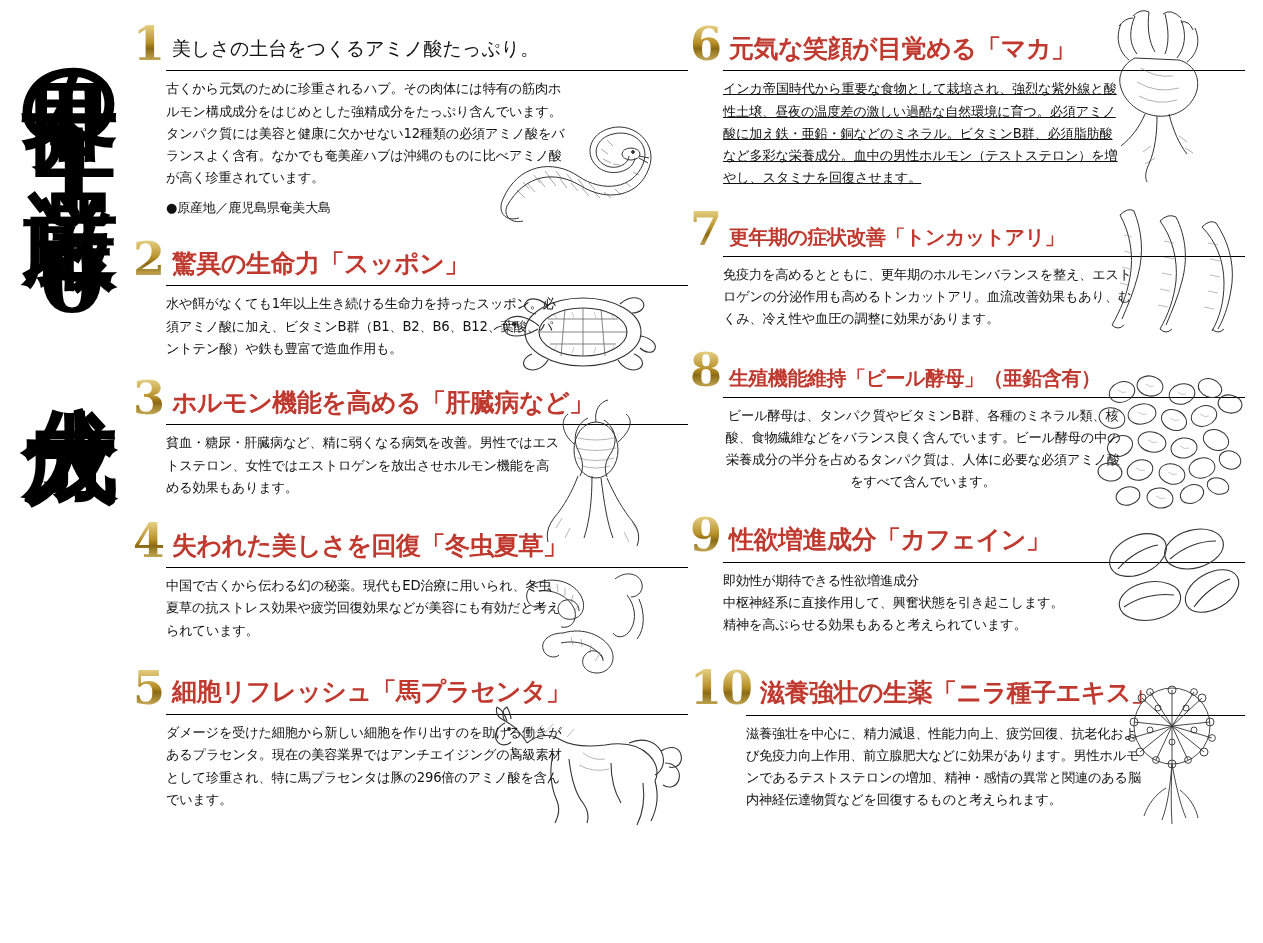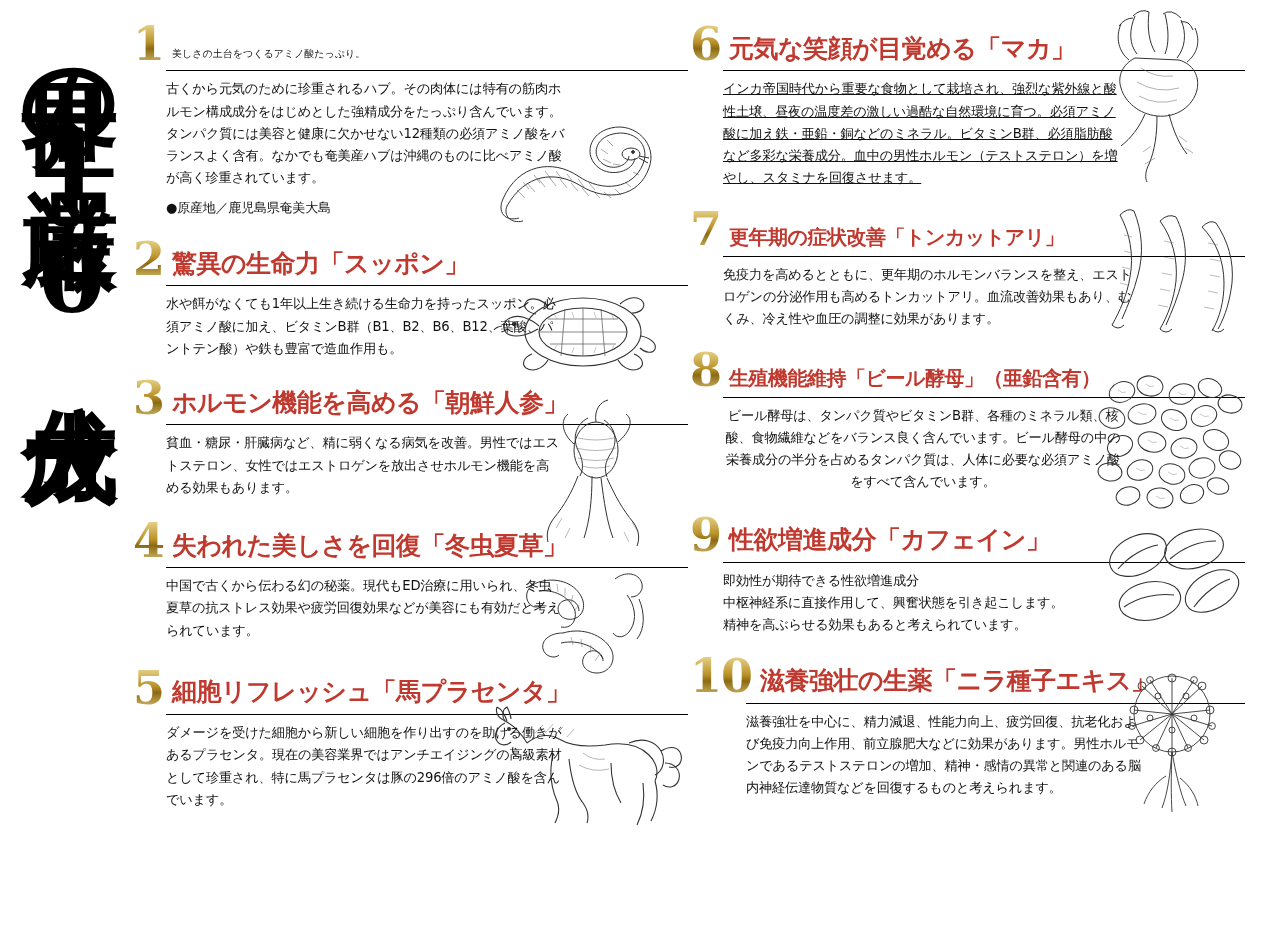--- a/index.html
+++ b/index.html
@@ -75,21 +75,21 @@
     letter-spacing: -1px;
   }
   .num.wide { min-width: 56px; }
 
   .titlewrap {
     flex: 1;
     padding-bottom: 2px;
   }
   .kicker {
     font-family: "DejaVu Sans", "Liberation Sans", sans-serif;
-    font-size: 10px;
+    font-size: 19px;
     color: #111;
     margin: 0 0 3px 0;
     line-height: 1.3;
   }
   .title {
     font-family: "DejaVu Serif", "Liberation Serif", serif;
     font-weight: bold;
     font-size: 25px;
     line-height: 1.15;
     color: #c0392f;
@@ -130,21 +130,21 @@
   
   #item1 { margin-top: 24px; }
   #item2 { margin-top: 20px; }
   #item3 { margin-top: 18px; }
   #item4 { margin-top: 22px; }
   #item5 { margin-top: 26px; }
   #item6 { margin-top: 24px; }
   #item7 { margin-top: 20px; }
   #item8 { margin-top: 20px; }
   #item9 { margin-top: 22px; }
-  #item10 { margin-top: 20px; }
+  #item10 { margin-top: 32px; }
 
   .narrow { max-width: 400px; }
   .narrow2 { max-width: 395px; }
 </style>
 </head>
 <body>
 
 <div class="page">
 
   <div class="vtitle">世界の厳選10大成分</div>
@@ -213,21 +213,21 @@
           </g>
         </svg>
       </div>
       <div class="body narrow">水や餌がなくても1年以上生き続ける生命力を持ったスッポン。必須アミノ酸に加え、ビタミンB群（B1、B2、B6、B12、葉酸、パントテン酸）や鉄も豊富で造血作用も。</div>
     </div>
 
     <div class="item" id="item3">
       <div class="head">
         <div class="num">3</div>
         <div class="titlewrap">
-          <div class="title">ホルモン機能を高める「朝鮮人参」</div>
+          <div class="title">ホルモン機能を高める「肝臓病など」</div>
         </div>
       </div>
       <div class="rule"></div>
       <div class="art" style="left:375px; top:20px;">
         <svg width="170" height="160" viewBox="0 0 170 160">
           <g fill="none" stroke="#333" stroke-width="1">
             <path d="M80 20 c -12 6, -16 20, -10 32 c 5 10, 6 18, 2 26"></path>
             <path d="M96 22 c 12 8, 14 22, 7 33 c -6 9, -7 16, -4 24"></path>
             <path d="M70 78 c -6 16, -14 30, -24 42 c -6 8, -8 16, -6 24"></path>
             <path d="M99 80 c 8 18, 16 32, 26 44 c 6 8, 7 16, 4 24"></path>

